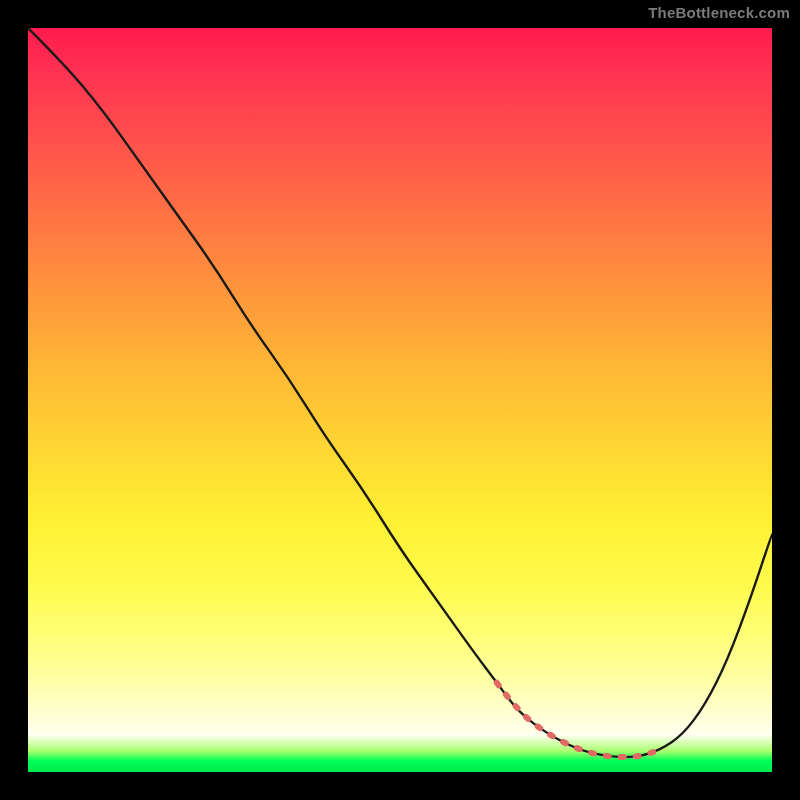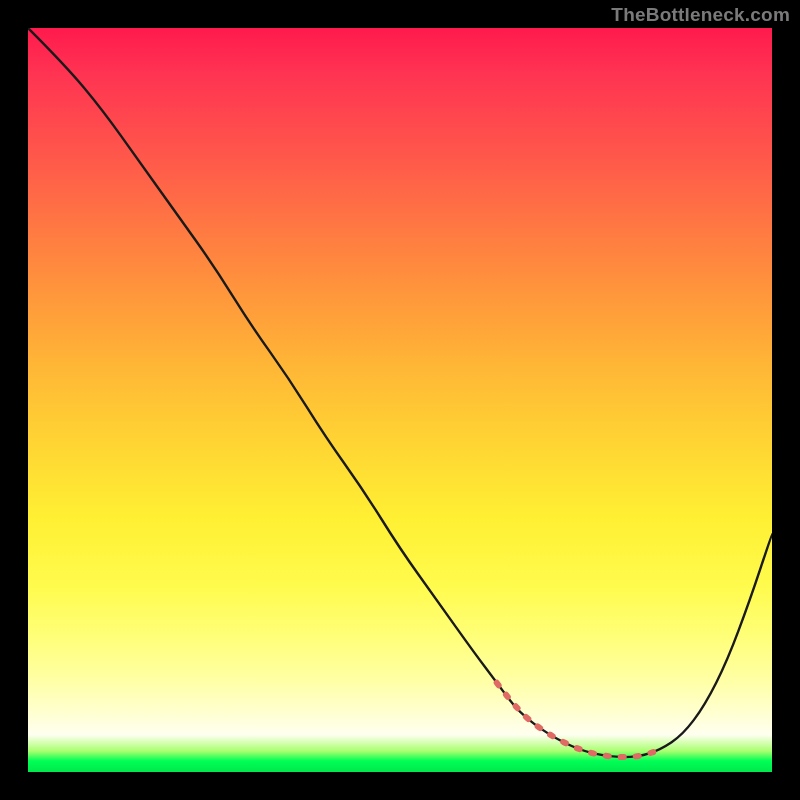--- a/index.html
+++ b/index.html
@@ -33,21 +33,21 @@
       #a8ff6e 97.2%,
       #00ff55 98.5%,
       #00e84d 100%
     );
   }
   .watermark {
     position: absolute;
     top: 4px;
     right: 10px;
     color: #7a7a7a;
-    font-size: 19px;
+    font-size: 15px;
     font-weight: 600;
     letter-spacing: 0.2px;
     user-select: none;
   }
   svg.curve {
     position: absolute;
     left: 0;
     top: 0;
     width: 744px;
     height: 744px;

